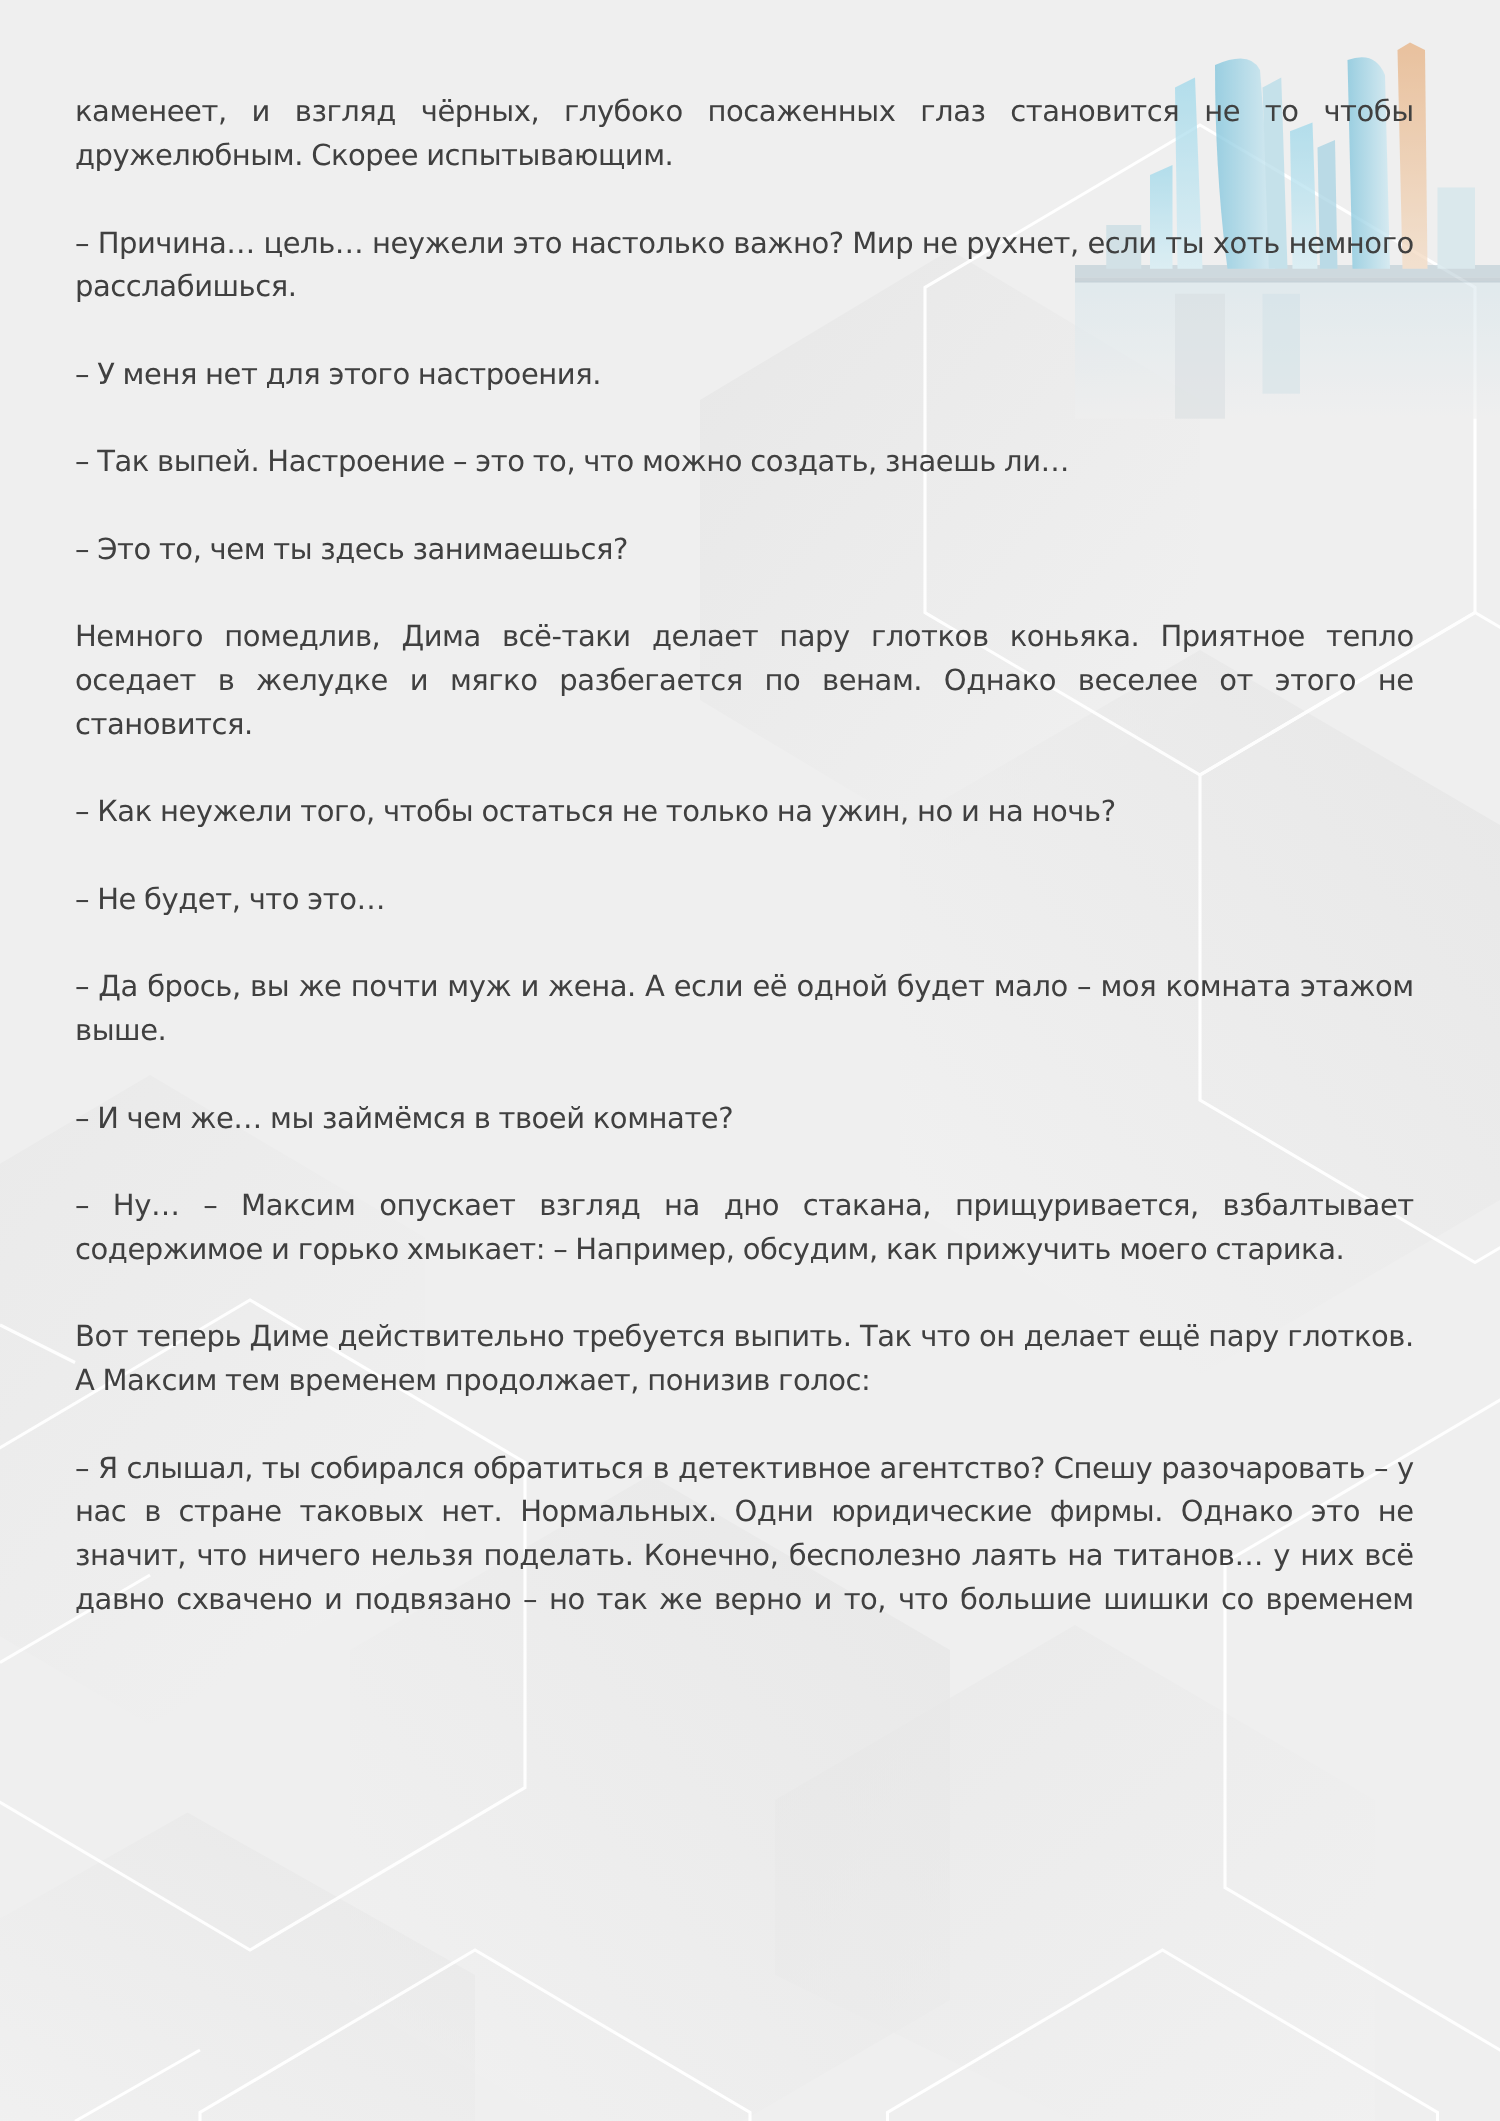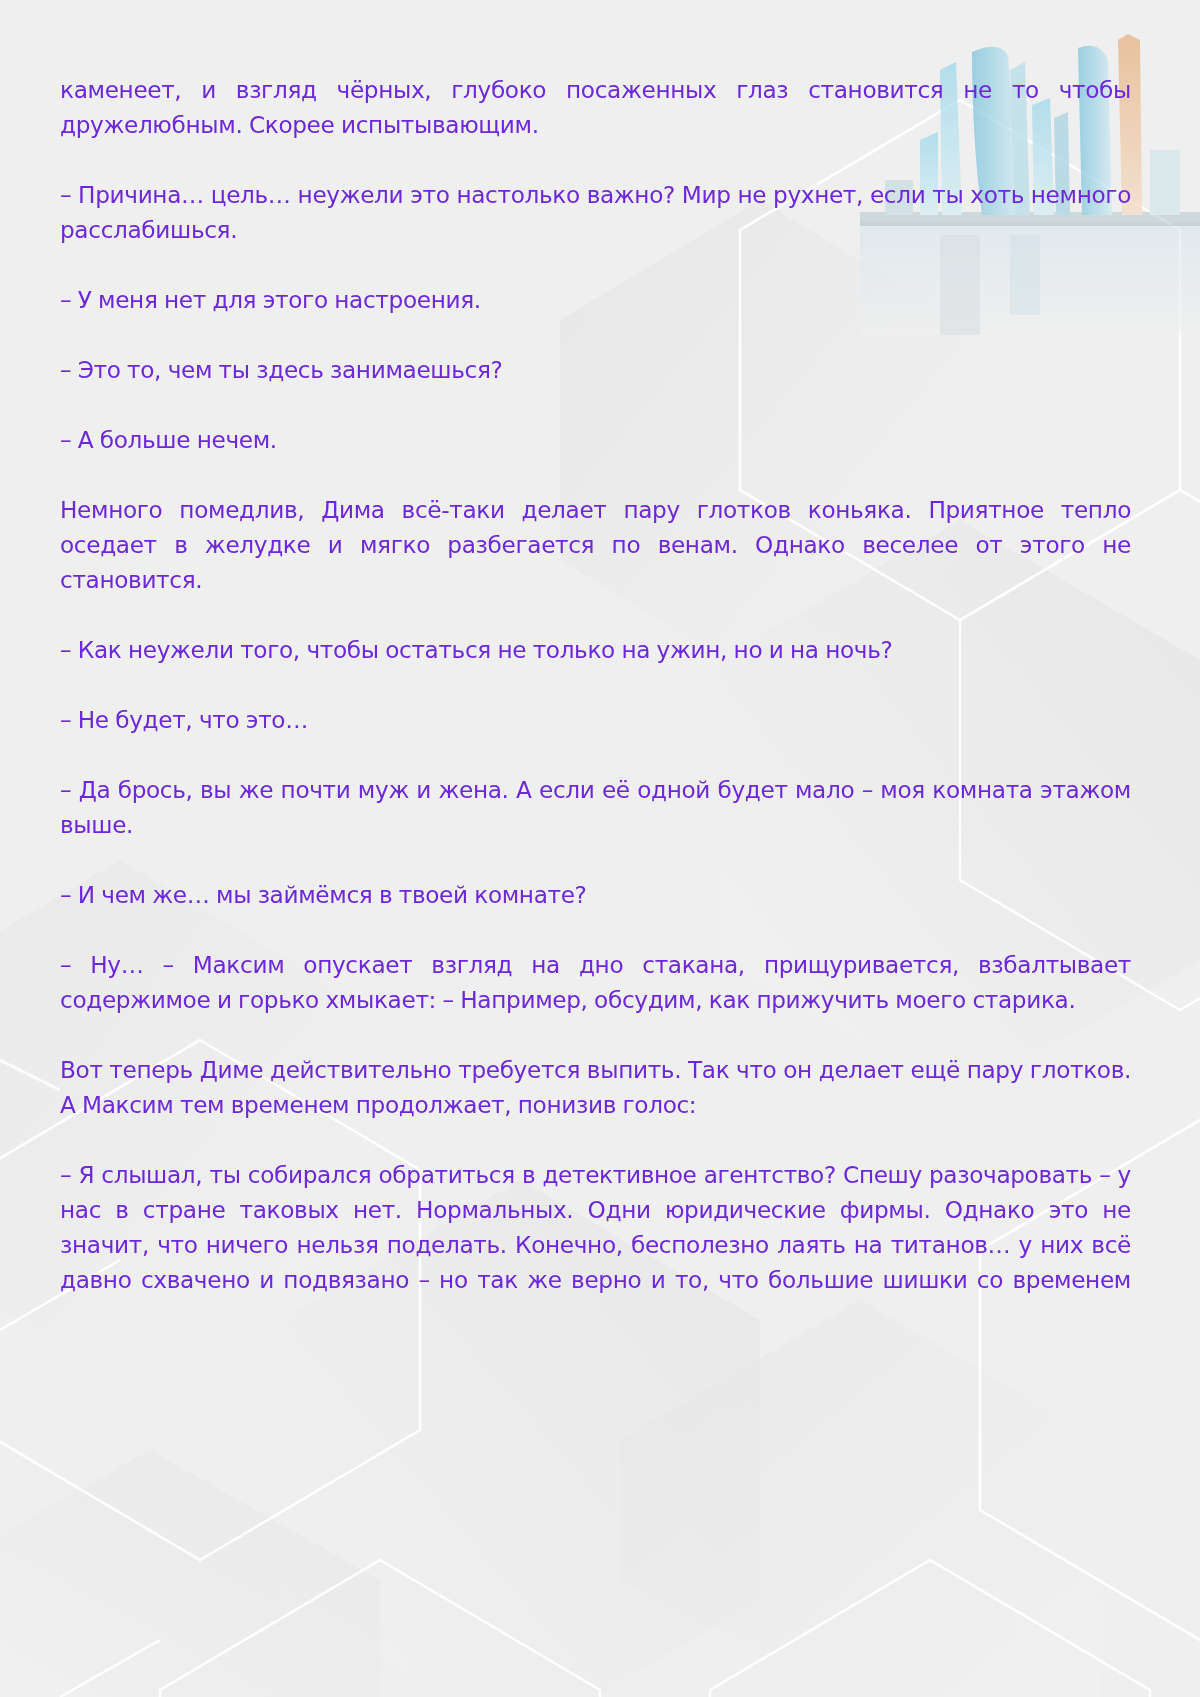--- a/index.html
+++ b/index.html
@@ -27,21 +27,21 @@
     height: 350px;
     z-index: 1;
     opacity: 0.75;
   }
   .page {
     position: absolute;
     left: 60px;
     top: 72px;
     width: 1071px;
     z-index: 2;
-    color: #6d28d9;
+    color: #404040;
     font-size: 23.2px;
     line-height: 35px;
     letter-spacing: -0.35px;
     word-spacing: -0.5px;
   }
   .para {
     margin: 0 0 35px 0;
     text-align: justify;
   }
   .para.last {
@@ -121,22 +121,22 @@
   <path d="M 218 48 Q 240 40 248 60 L 252 215 L 222 215 Z" fill="url(#glass2)"></path>
   <polygon points="258,40 268,34 280,40 282,215 262,215" fill="url(#orange)"></polygon>
   <rect x="290" y="150" width="30" height="65" fill="#d4e6ec"></rect>
   <rect x="25" y="180" width="28" height="35" fill="#c9dde4"></rect>
 </svg>
 
 <main class="page">
   <p class="para">каменеет, и взгляд чёрных, глубоко посаженных глаз становится не то чтобы дружелюбным. Скорее испытывающим.</p>
   <p class="para">– Причина… цель… неужели это настолько важно? Мир не рухнет, если ты хоть немного расслабишься.</p>
   <p class="para">– У меня нет для этого настроения.</p>
+  <p class="para">– Так выпей. Настроение – это то, что можно создать, знаешь ли…</p>
   <p class="para">– Это то, чем ты здесь занимаешься?</p>
-  <p class="para">– А больше нечем.</p>
   <p class="para">Немного помедлив, Дима всё-таки делает пару глотков коньяка. Приятное тепло оседает в желудке и мягко разбегается по венам. Однако веселее от этого не становится.</p>
   <p class="para">– Как неужели того, чтобы остаться не только на ужин, но и на ночь?</p>
   <p class="para">– Не будет, что это…</p>
   <p class="para">– Да брось, вы же почти муж и жена. А если её одной будет мало – моя комната этажом выше.</p>
   <p class="para">– И чем же… мы займёмся в твоей комнате?</p>
   <p class="para">– Ну… – Максим опускает взгляд на дно стакана, прищуривается, взбалтывает содержимое и горько хмыкает: – Например, обсудим, как прижучить моего старика.</p>
   <p class="para">Вот теперь Диме действительно требуется выпить. Так что он делает ещё пару глотков. А Максим тем временем продолжает, понизив голос:</p>
   <p class="para last">– Я слышал, ты собирался обратиться в детективное агентство? Спешу разочаровать – у нас в стране таковых нет. Нормальных. Одни юридические фирмы. Однако это не значит, что ничего нельзя поделать. Конечно, бесполезно лаять на титанов… у них всё давно схвачено и подвязано – но так же верно и то, что большие шишки со временем</p>
 </main>
 

